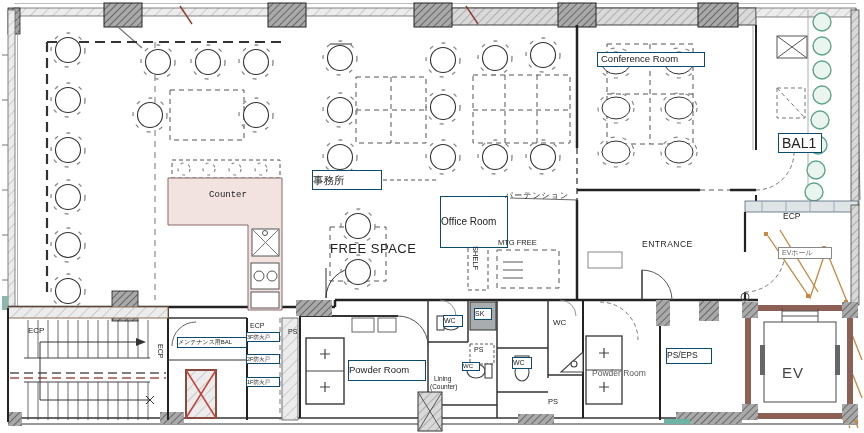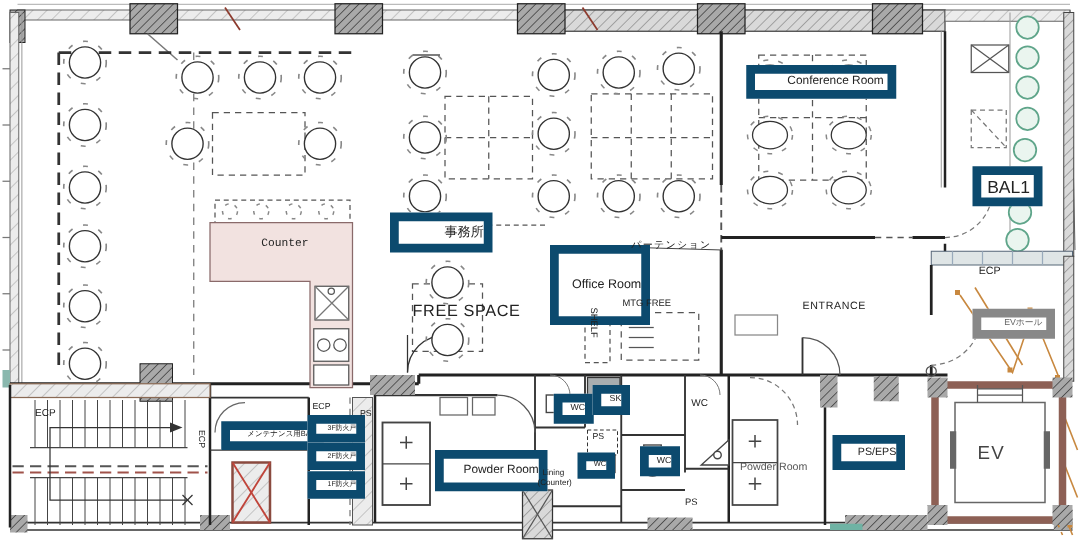--- a/index.html
+++ b/index.html
@@ -1,21 +1,21 @@
 <!DOCTYPE html>
 <html><head>
 <meta charset="utf-8">
 <style>
   html,body{margin:0;padding:0;background:#fff;}
   .plan{position:relative;width:864px;height:433px;background:#fff;overflow:hidden;
         font-family:"Liberation Sans",sans-serif;}
   .plan svg{position:absolute;left:0;top:0;}
   .lbl{position:absolute;font-size:8px;color:#222;white-space:nowrap;line-height:1.15;
        font-family:"Liberation Sans",sans-serif;z-index:5;}
-  .box{border:7px solid #0c4a6e;background:#fff;padding:1px 3px;text-align:right;}
+  .box{border:1px solid #0c4a6e;background:#fff;padding:1px 3px;text-align:left;}
   .vert{writing-mode:vertical-rl;}
   .ctr{text-align:center;font-family:Liberation Mono, monospace;}
 </style>
 </head>
 <body>
 
 <div class="plan">
 
 <svg width="864" height="433" viewBox="0 0 864 433">
   <defs>
@@ -411,15 +411,15 @@
 <div class="lbl box" style="left:474px;top:308px;width:16px;font-size:7px;padding:1px 0">SK</div>
 <div class="lbl" style="left:474px;top:346px;font-size:7px">PS</div>
 <div class="lbl box" style="left:512px;top:357px;width:18px;font-size:7px;padding:1px 0">WC</div>
 <div class="lbl" style="left:553px;top:318px;font-size:8px">WC</div>
 <div class="lbl box" style="left:462px;top:362px;width:16px;font-size:6px;padding:0">WC</div>
 <div class="lbl" style="left:434px;top:375px;font-size:6.5px">Lining</div>
 <div class="lbl" style="left:430px;top:383px;font-size:6.5px">(Counter)</div>
 <div class="lbl" style="left:548px;top:398px;font-size:7.5px">PS</div>
 <div class="lbl box" style="left:666px;top:348px;width:44px;font-size:8.5px;padding:2px 0">PS/EPS</div>
 <div class="lbl" style="left:592px;top:369px;font-size:8.5px;color:#555">Powder Room</div>
-<div class="lbl" style="left:782px;top:354px;font-size:15px;letter-spacing:1px;color:#444">EV</div>
+<div class="lbl" style="left:782px;top:364px;font-size:15px;letter-spacing:1px;color:#444">EV</div>
 
 </div>
 
 </body></html>

